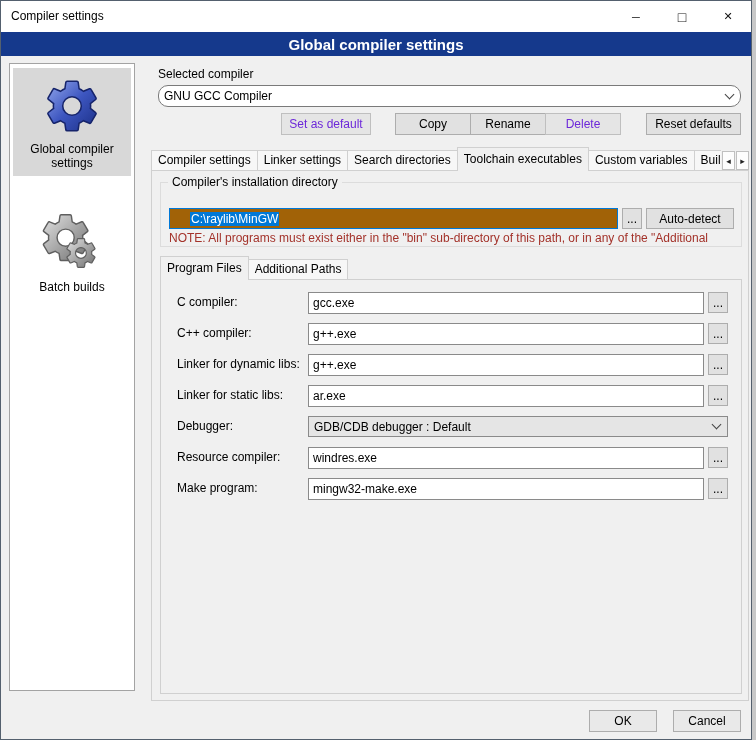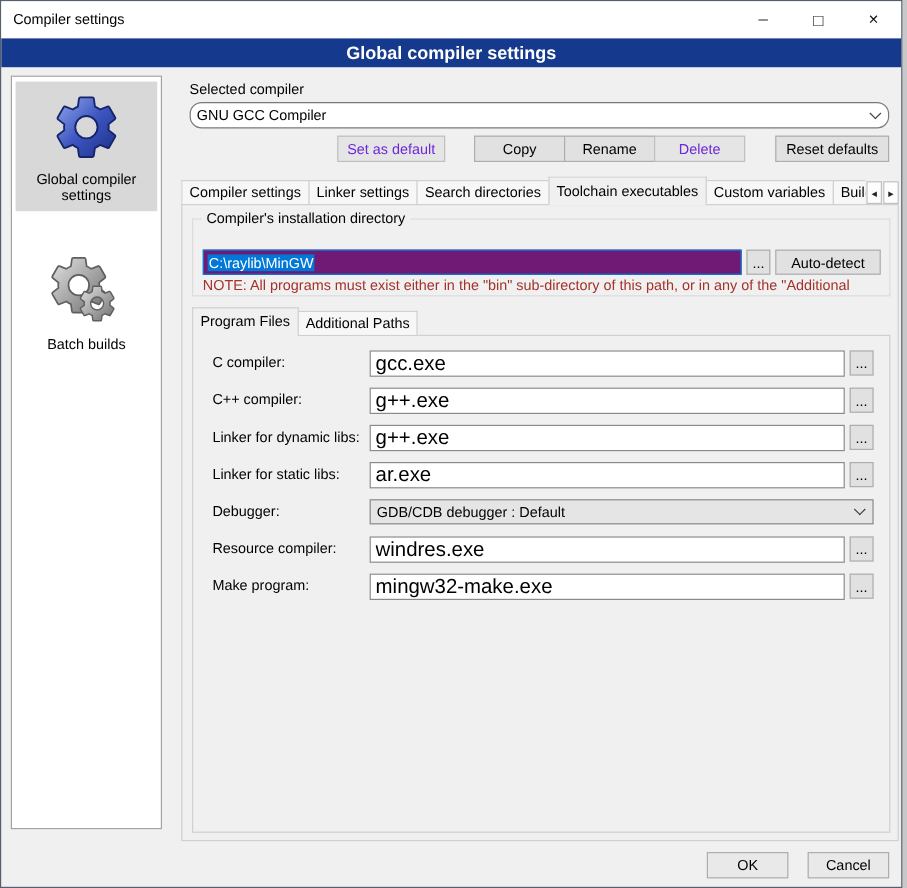--- a/index.html
+++ b/index.html
@@ -61,38 +61,38 @@
   .tsbtn { width:13px; height:19px; background:#fdfdfd; border:1px solid #c0c0c0; margin-left:1px;
            display:flex; align-items:center; justify-content:center; font-size:9px; color:#222; cursor:default; }
 
   
   .tab-panel { position:absolute; left:150px; top:169px; width:598px; height:531px;
                border:1px solid #d0d0d0; background:#f0f0f0; z-index:1; }
 
   .groupbox { position:absolute; left:8px; top:11px; width:582px; height:65px; border:1px solid #dcdcdc; }
   .gb-label { position:absolute; top:-8px; left:7px; background:#f0f0f0; padding:0 4px; white-space:nowrap; }
 
-  .dir-input { position:absolute; left:8px; top:25px; width:449px; height:21px; background:#701a75;
-               border:1px solid #0078d7; display:flex; align-items:center; padding:0 3px; overflow:hidden; }
+  .dir-input { position:absolute; left:8px; top:25px; width:449px; height:21px; background:#a16207;
+               border:1px solid #0078d7; display:flex; align-items:center; padding:0 20px; overflow:hidden; }
   .sel-text { background:#0078d7; color:#fff; padding:0 1px; white-space:nowrap; }
   .gb-btn { position:absolute; top:25px; height:21px; }
   .b-dots1 { left:461px; width:20px; }
   .b-autodetect { left:485px; width:88px; }
   .note { position:absolute; left:8px; top:48px; width:566px; color:#a3322a; white-space:nowrap; overflow:hidden; }
 
   
   .subtabs { position:absolute; left:8px; top:85px; height:24px; display:flex; align-items:flex-end; z-index:3; }
   .subpanel { position:absolute; left:8px; top:108px; width:582px; height:415px;
               border:1px solid #d0d0d0; background:#f0f0f0; z-index:1; }
 
   
   .frow { position:absolute; left:0; width:582px; height:21px; }
   .flabel { position:absolute; left:16px; line-height:21px; white-space:nowrap; }
   .finput { position:absolute; left:147px; width:396px; height:21px; border:1px solid #8a8a8a;
-            background:#fff; padding:10px 4px; font-family:"Liberation Sans",sans-serif; font-size:17px; }
+            background:#fff; padding:10px 4px; font-family:"Liberation Sans",sans-serif; font-size:12px; }
   .fbtn { position:absolute; left:547px; top:0; width:20px; height:21px; }
   .fcombo { position:absolute; left:147px; width:420px; height:21px; background:#e5e5e5; border-color:#8a8a8a;gap:37px; }
 
   
   .b-ok { left:588px; top:709px; width:68px; background:#e9e9e9; }
   .b-cancel { left:672px; top:709px; width:68px; background:#e9e9e9; }
 </style>
 </head>
 <body>
 

